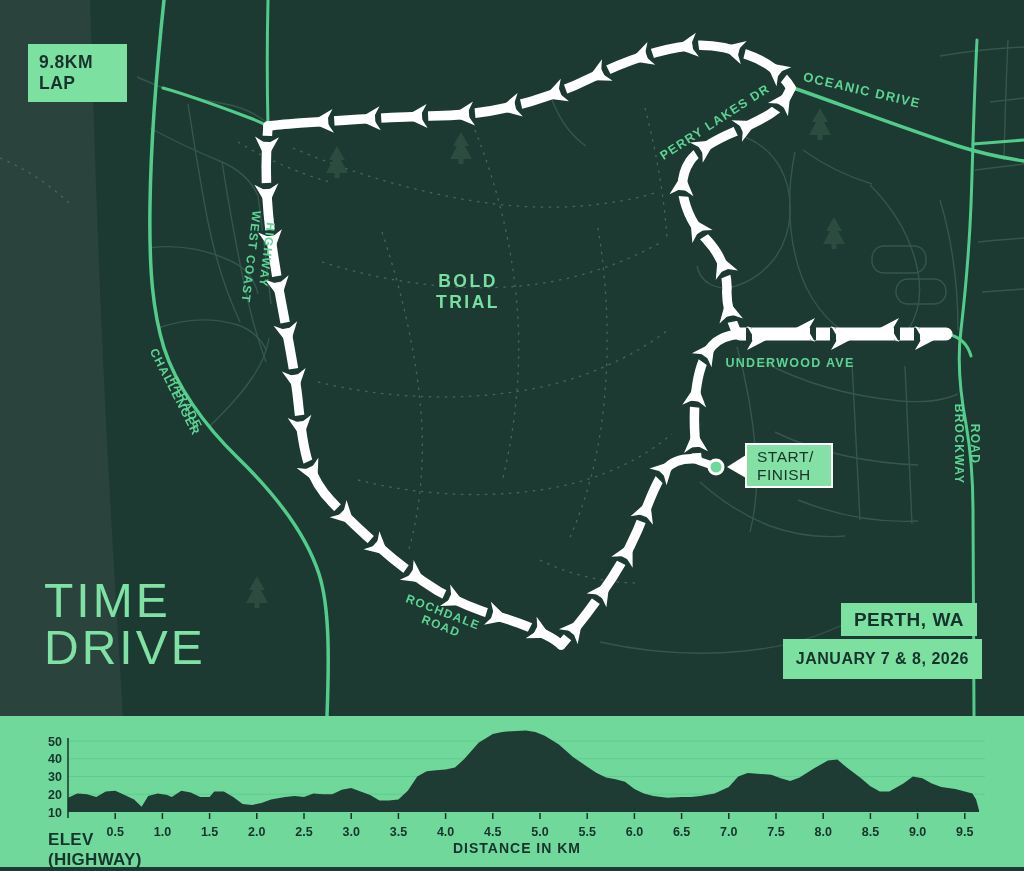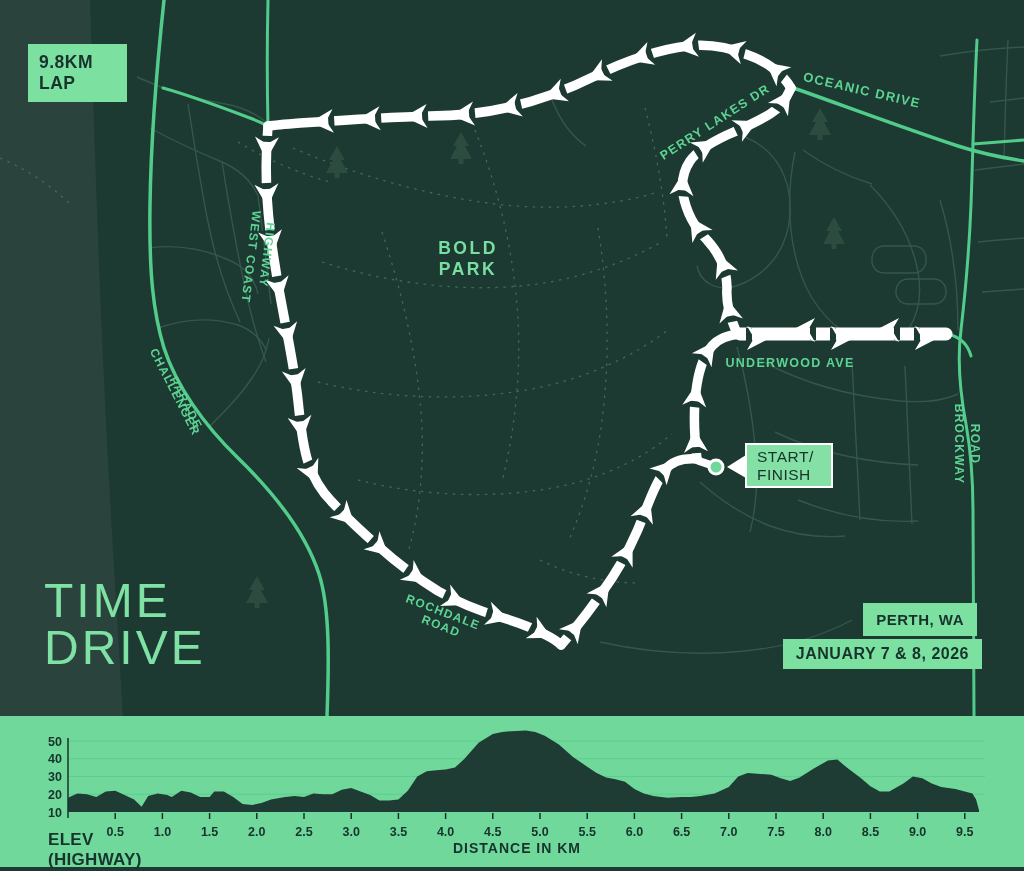--- a/index.html
+++ b/index.html
@@ -1,28 +1,28 @@
 <!DOCTYPE html>
 <html><head>
 <meta charset="utf-8">
 <style>
   html,body{margin:0;padding:0;background:#0e241f;}
   #stage{position:relative;width:1024px;height:871px;overflow:hidden;
          background:#1c3932;font-family:"Liberation Sans",sans-serif;}
   #art{position:absolute;left:0;top:0;}
   .lbl{position:absolute;color:#5dd494;font-weight:700;font-size:12.5px;
        letter-spacing:1.3px;white-space:nowrap;transform-origin:center;}
-  .lbl.big{font-size:17.5px;letter-spacing:2.5px;line-height:1.18;text-align:center;color:#78dfa0;}
+  .lbl.big{font-size:17.5px;letter-spacing:2.5px;line-height:1.18;text-align:center;color:#78dfa0;margin-top:33px;}
   .badge{position:absolute;background:#7ce0a1;color:#17332c;font-weight:700;
          display:flex;align-items:center;white-space:nowrap;margin-left:20px;}
   #badge-lap{left:8px;top:44px;width:88px;height:58px;flex-direction:column;
              align-items:flex-start;justify-content:center;padding-left:11px;
              font-size:17.5px;line-height:1.2;letter-spacing:.5px;}
-  #badge-perth{right:47px;top:603px;height:33px;padding:0 13px;font-size:15px;letter-spacing:.5px;}
-  #badge-date{right:42px;top:639px;height:30px;padding:0 13px;font-size:16px;letter-spacing:.5px;}
+  #badge-perth{right:47px;top:603px;height:33px;padding:0 13px;font-size:19px;letter-spacing:.5px;}
+  #badge-date{right:42px;top:639px;height:40px;padding:0 13px;font-size:16px;letter-spacing:.5px;}
   #time-trial{position:absolute;left:44px;top:577px;color:#7fe2a4;font-weight:400;
               font-size:48px;line-height:.98;letter-spacing:3px;}
   #start-finish{position:absolute;left:745px;top:443px;width:88px;height:45px;
                 background:#84e0a5;border:2.5px solid #ffffff;box-sizing:border-box;
                 color:#17332c;font-weight:400;font-size:15.5px;line-height:1.1;
                 display:flex;flex-direction:column;justify-content:center;
                 padding-left:10px;letter-spacing:.5px;}
   .axis-note{position:absolute;color:#17332c;font-weight:700;}
   #elev-label{left:48px;top:830px;font-size:17px;line-height:1.2;letter-spacing:.3px;}
   #dist-label{left:517px;top:840px;font-size:14px;letter-spacing:1px;transform:translateX(-50%);}
@@ -266,21 +266,21 @@
       </g>
 </svg>
 
 <div class="badge" id="badge-lap">
   <span>9.8KM</span>
   <span>LAP</span>
 </div>
 
 <div class="lbl big" style="left:468px;top:259px;transform:translate(-50%,-50%);">
   <div>BOLD</div>
-  <div>PARK</div>
+  <div>TRIAL</div>
 </div>
 
 <div class="lbl" style="left:862px;top:90px;transform:translate(-50%,-50%) rotate(13deg);font-size:13px;">OCEANIC DRIVE</div>
 
 <div class="lbl" style="left:715px;top:122px;transform:translate(-50%,-50%) rotate(-33deg);">PERRY LAKES DR</div>
 
 <div class="lbl" style="left:251px;top:257px;transform:translate(-50%,-50%) rotate(97deg);font-size:12px;">WEST COAST</div>
 <div class="lbl" style="left:267px;top:255px;transform:translate(-50%,-50%) rotate(97deg);font-size:12px;">HIGHWAY</div>
 
 <div class="lbl" style="left:175px;top:392px;transform:translate(-50%,-50%) rotate(63deg);font-size:12px;">CHALLENGER</div>

